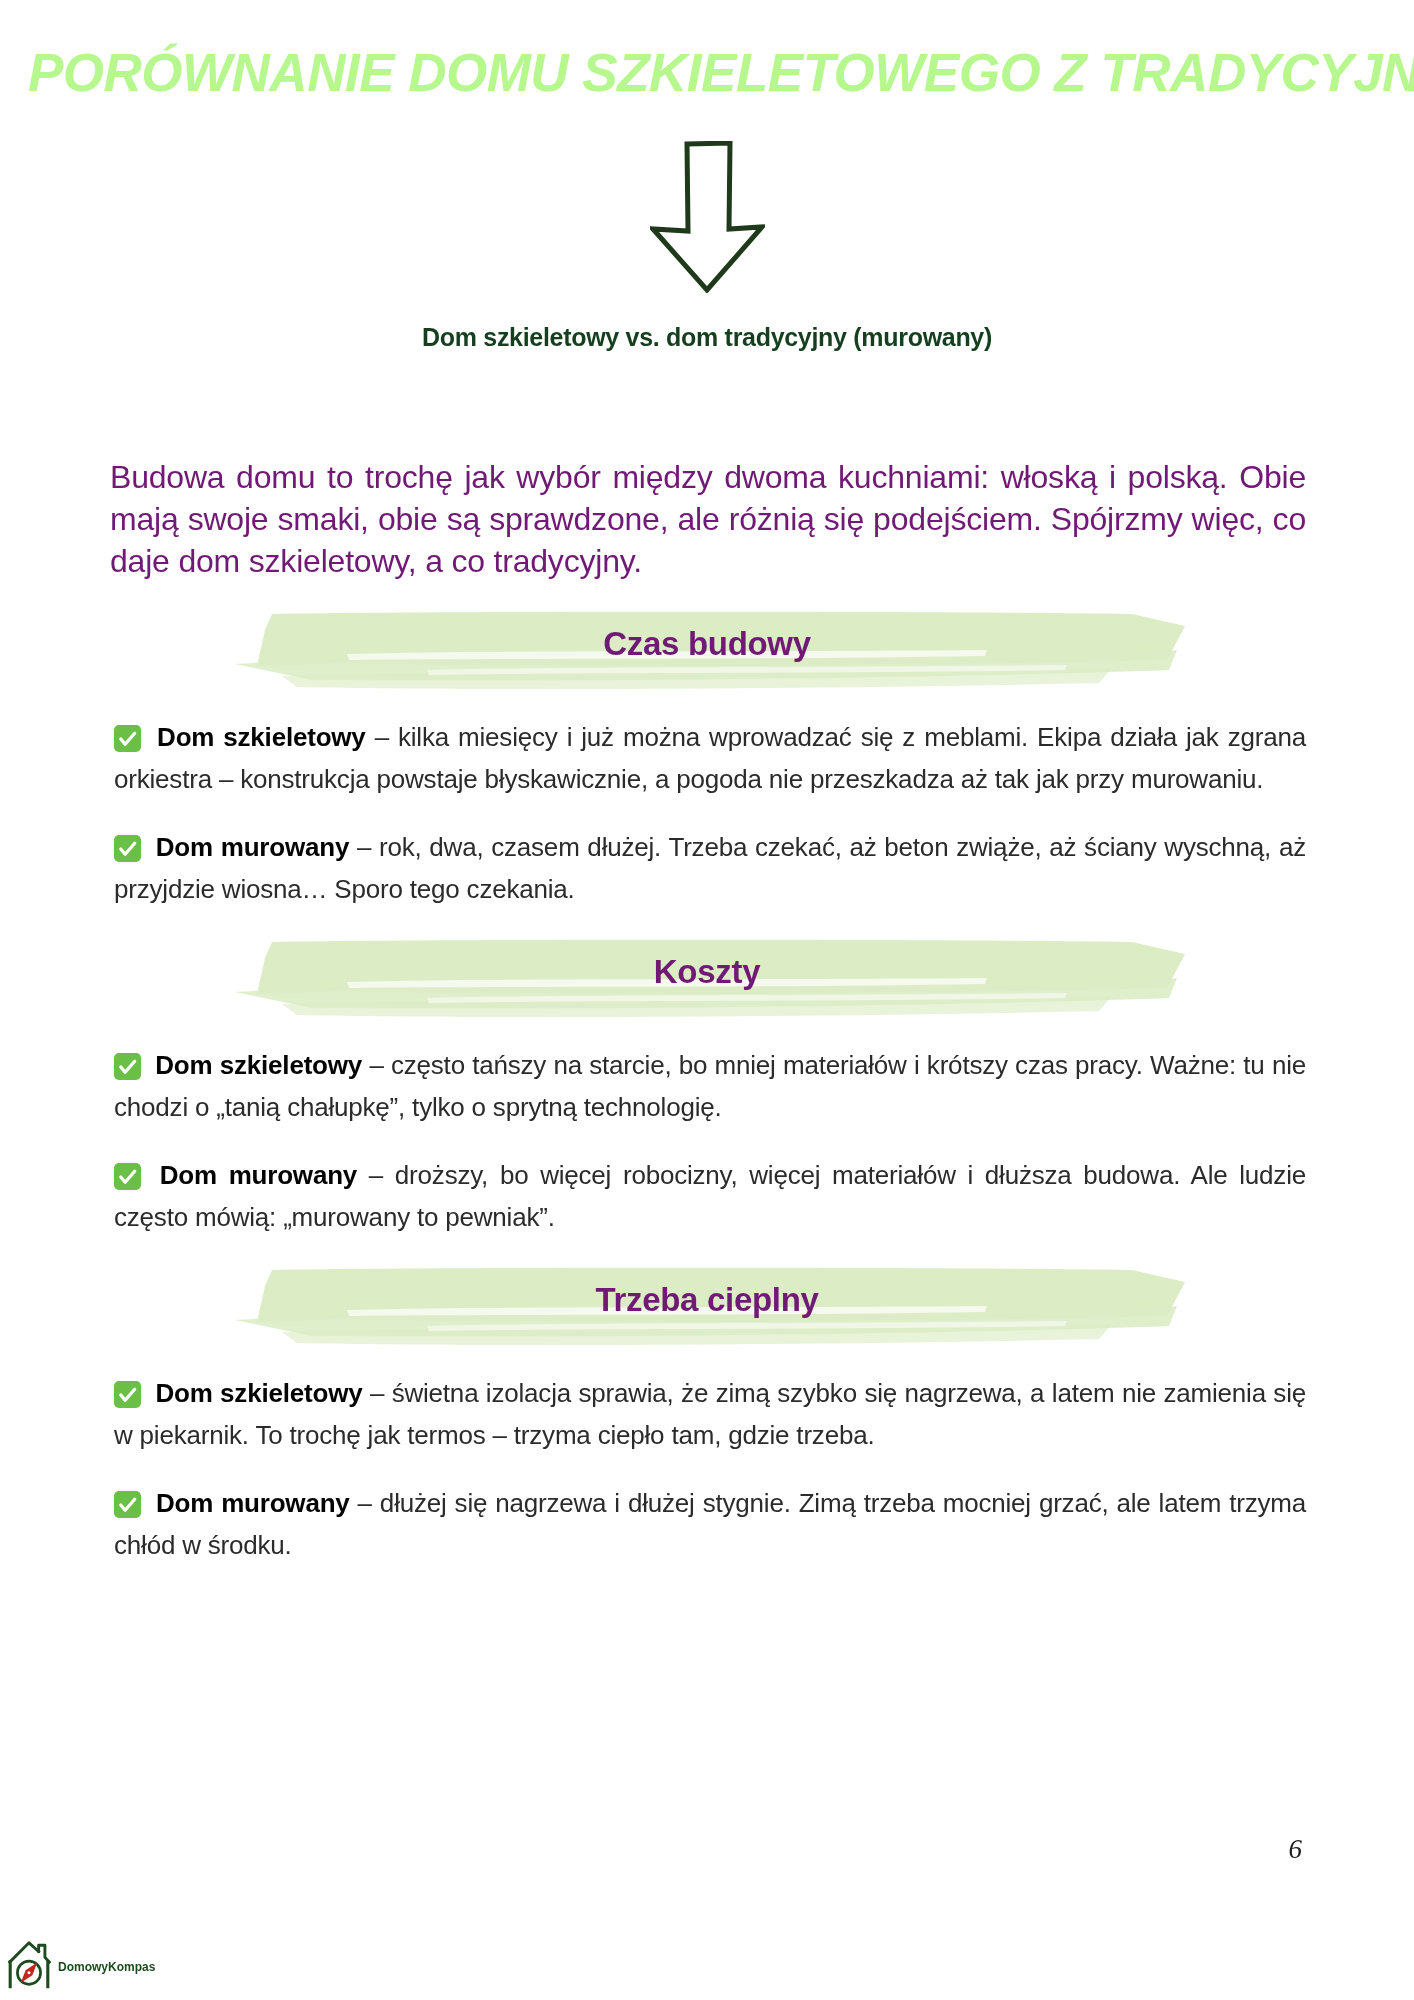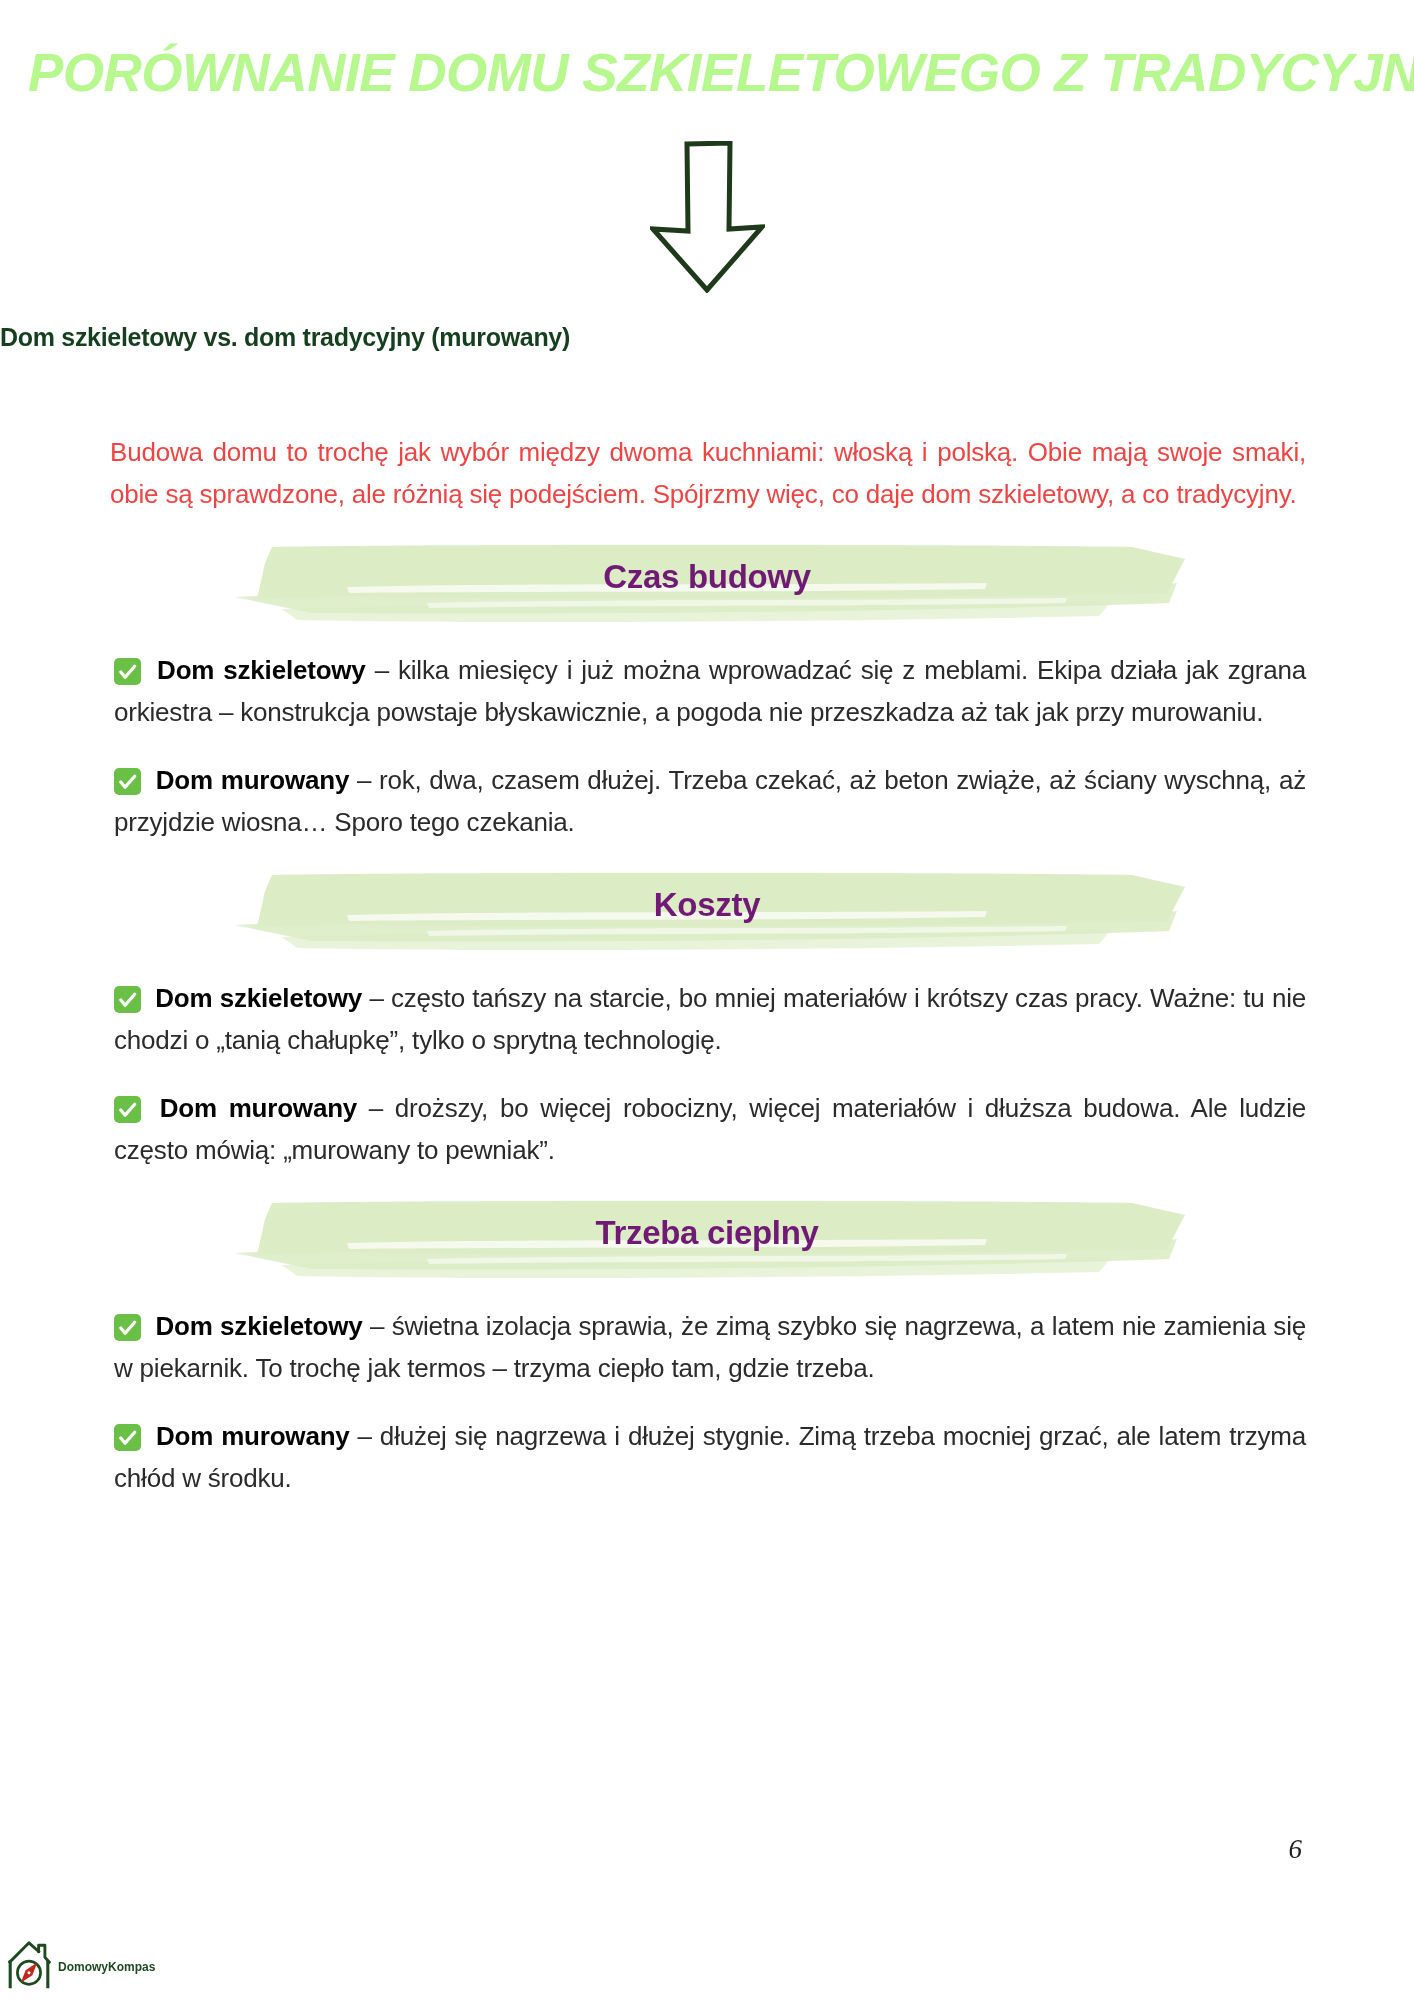--- a/index.html
+++ b/index.html
@@ -8,26 +8,26 @@
     background:#ffffff; overflow:hidden;
     font-family:"Liberation Sans", sans-serif;
   }
   .title {
     padding:42px 16px 0 28px;
     font-size:53px; line-height:61px; font-weight:bold; font-style:italic;
     color:#b6f78e; white-space:nowrap; letter-spacing:-0.5px;
   }
   .arrow-wrap { margin-top:38px; display:flex; justify-content:center; }
   .subtitle {
-    margin-top:26px; 
+    margin-top:26px; text-align:center;
     font-size:25px; font-weight:bold; color:#153f1e; letter-spacing:-0.3px;
   }
   .intro {
-    margin:79px 108px 0 110px;
-    font-size:26px; line-height:42px; color:#ef4444;
+    margin:104px 108px 0 110px;
+    font-size:32px; line-height:42px; color:#701a75;
     text-align:justify; letter-spacing:-0.2px;
   }
   .brush {
     position:relative; width:960px; height:80px; margin:28px auto 26px;
     display:flex; align-items:center; justify-content:center;
   }
   .brush svg.brush-bg { position:absolute; left:0; top:0; width:100%; height:100%; }
   .brush .heading {
     position:relative; font-size:33px; font-weight:bold; color:#701a75;
     padding-bottom:12px; letter-spacing:-0.3px;

